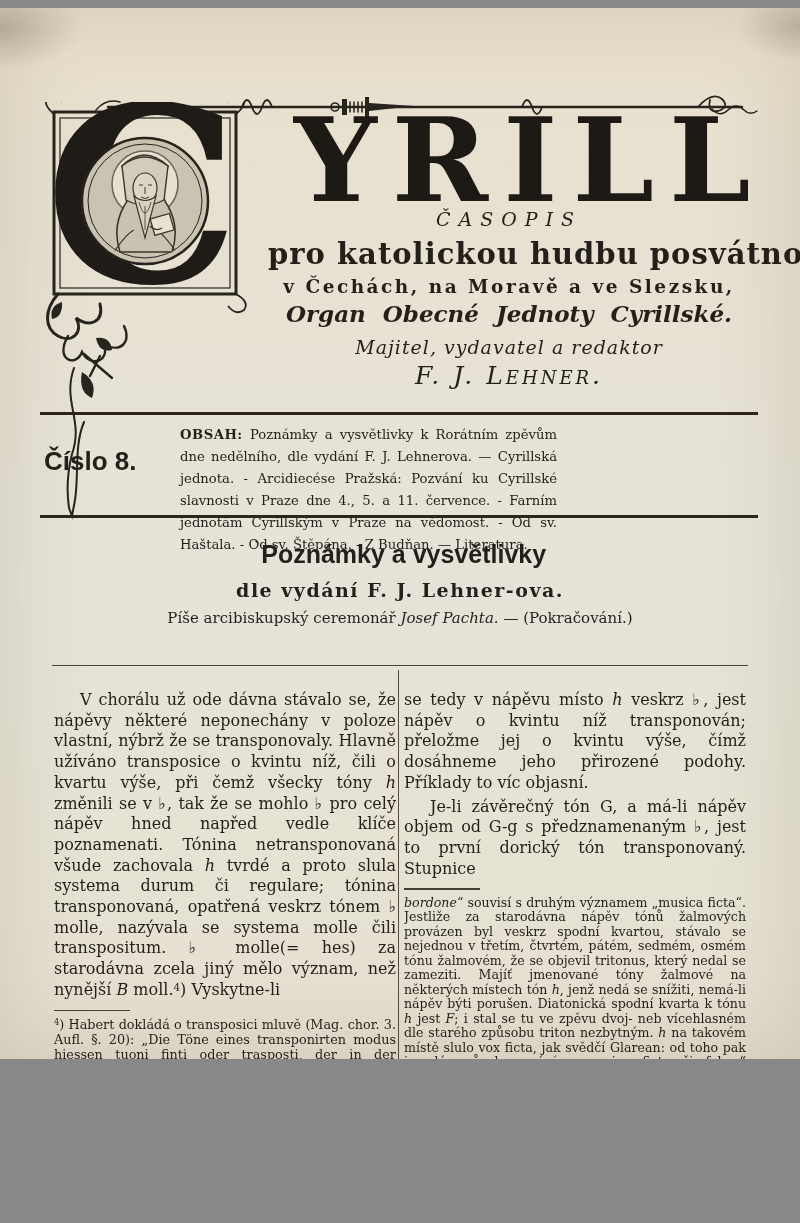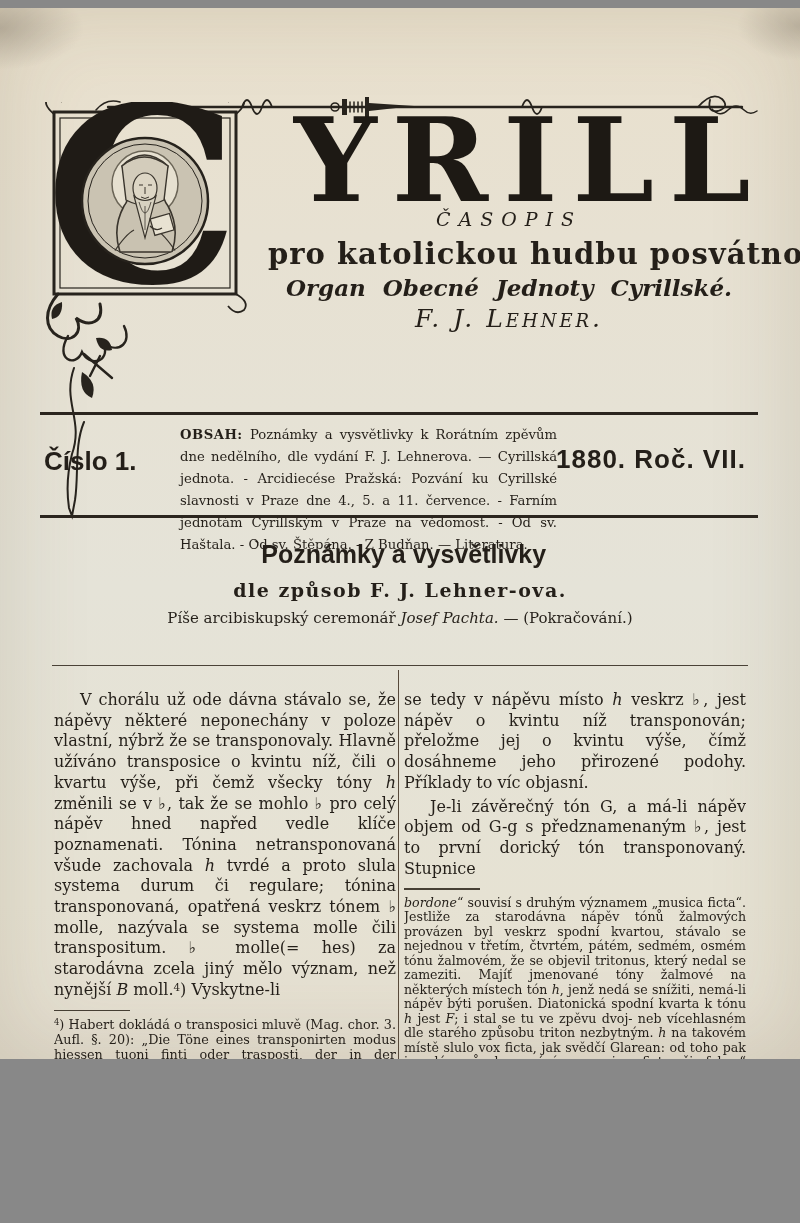--- a/index.html
+++ b/index.html
@@ -138,35 +138,36 @@
       <path d="M36,266 C24,300 46,318 34,352 C30,368 28,386 31,406 L34,414 L37,398 C41,372 36,344 46,320" stroke-width="2"></path>
       <path d="M44,270 q16,10 10,26 q-14,-6 -10,-26 Z" fill="#27231d" stroke="none"></path>
     </g>
   </svg>
 
   <div class="abs title-rest">YRILL</div>
 
   <div class="abs mast-center">
     <div class="casopis">ČASOPIS</div>
     <div class="mast-line1">pro katolickou hudbu posvátnou</div>
+    <div class="mast-line2">v Čechách, na Moravě a ve Slezsku,</div>
     <div class="mast-organ">Organ Obecné Jednoty Cyrillské.</div>
+    <div class="mast-owner">Majitel, vydavatel a redaktor</div>
     <div class="mast-owner-name">F. J. Lehner.</div>
   </div>
 
   <div class="abs rule-a"></div>
 
-  <div class="abs issue-no">Číslo 1.</div>
+  <div class="abs issue-no">Číslo 8.</div>
   <div class="abs toc"><b>OBSAH:</b> Poznámky a vysvětlivky k Rorátním zpěvům dne nedělního, dle vydání F. J. Lehnerova. — Cyrillská jednota. - Arcidiecése Pražská: Pozvání ku Cyrillské slavnosti v Praze dne 4., 5. a 11. července. - Farním jednotám Cyrillským v Praze na vědomost. - Od sv. Haštala. - Od sv. Štěpána. - Z Budňan. — Literatura.</div>
-  <div class="abs volume">1880. Roč. VII.</div>
 
   <div class="abs rule-b"></div>
 
   <div class="abs title-block">
     <div class="t1"><span class="tick">`</span><span>Poznámky a vysvětlivky</span></div>
-    <div class="t3">dle způsob F. J. Lehner-ova.</div>
+    <div class="t3">dle vydání F. J. Lehner-ova.</div>
     <div class="byline">Píše arcibiskupský ceremonář <i>Josef Pachta.</i> — (Pokračování.)</div>
   </div>
 
   <div class="abs rule-thin"></div>
   <div class="abs col-divider"></div>
 
   <div class="abs col col-left">
     <div class="main-text">
       <p>V chorálu už ode dávna stávalo se, že nápěvy některé neponechány v poloze vlastní, nýbrž že se transponovaly. Hlavně užíváno transposice o kvintu níž, čili o kvartu výše, při čemž všecky tóny <i>h</i> změnili se v ♭, tak že se mohlo ♭ pro celý nápěv hned napřed vedle klíče poznamenati. Tónina netransponovaná všude zachovala <i>h</i> tvrdé a proto slula systema durum či regulare; tónina transponovaná, opatřená veskrz tónem ♭ molle, nazývala se systema molle čili transpositum. ♭ molle(= hes) za starodávna zcela jiný mělo význam, než nynější <i>B</i> moll.<sup>4</sup>) Vyskytne-li</p>
     </div>

